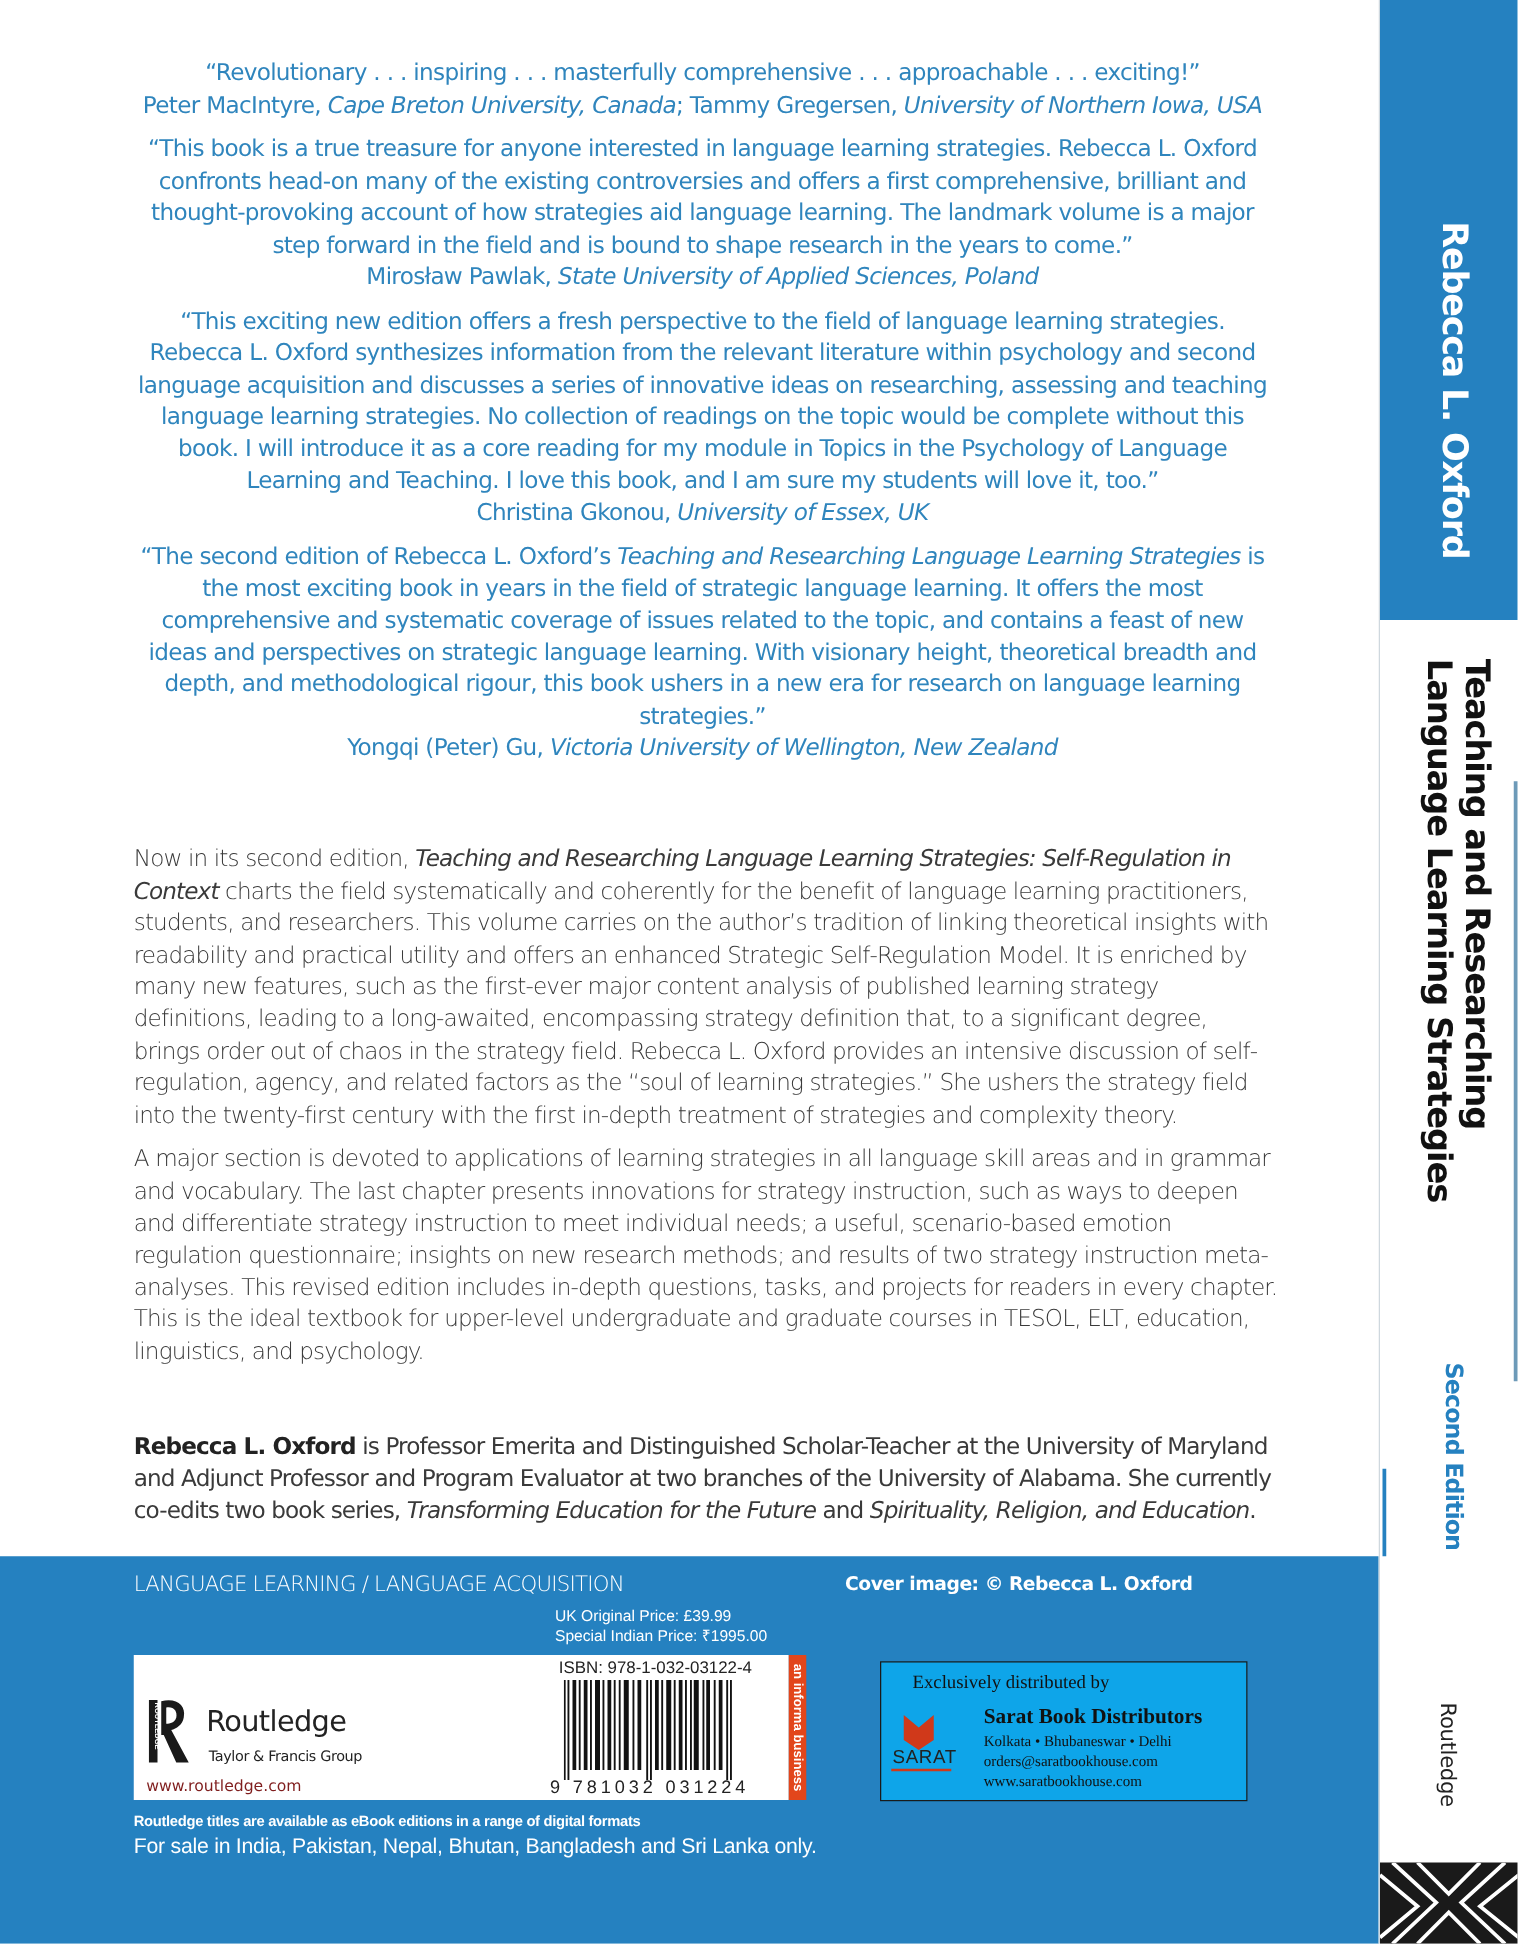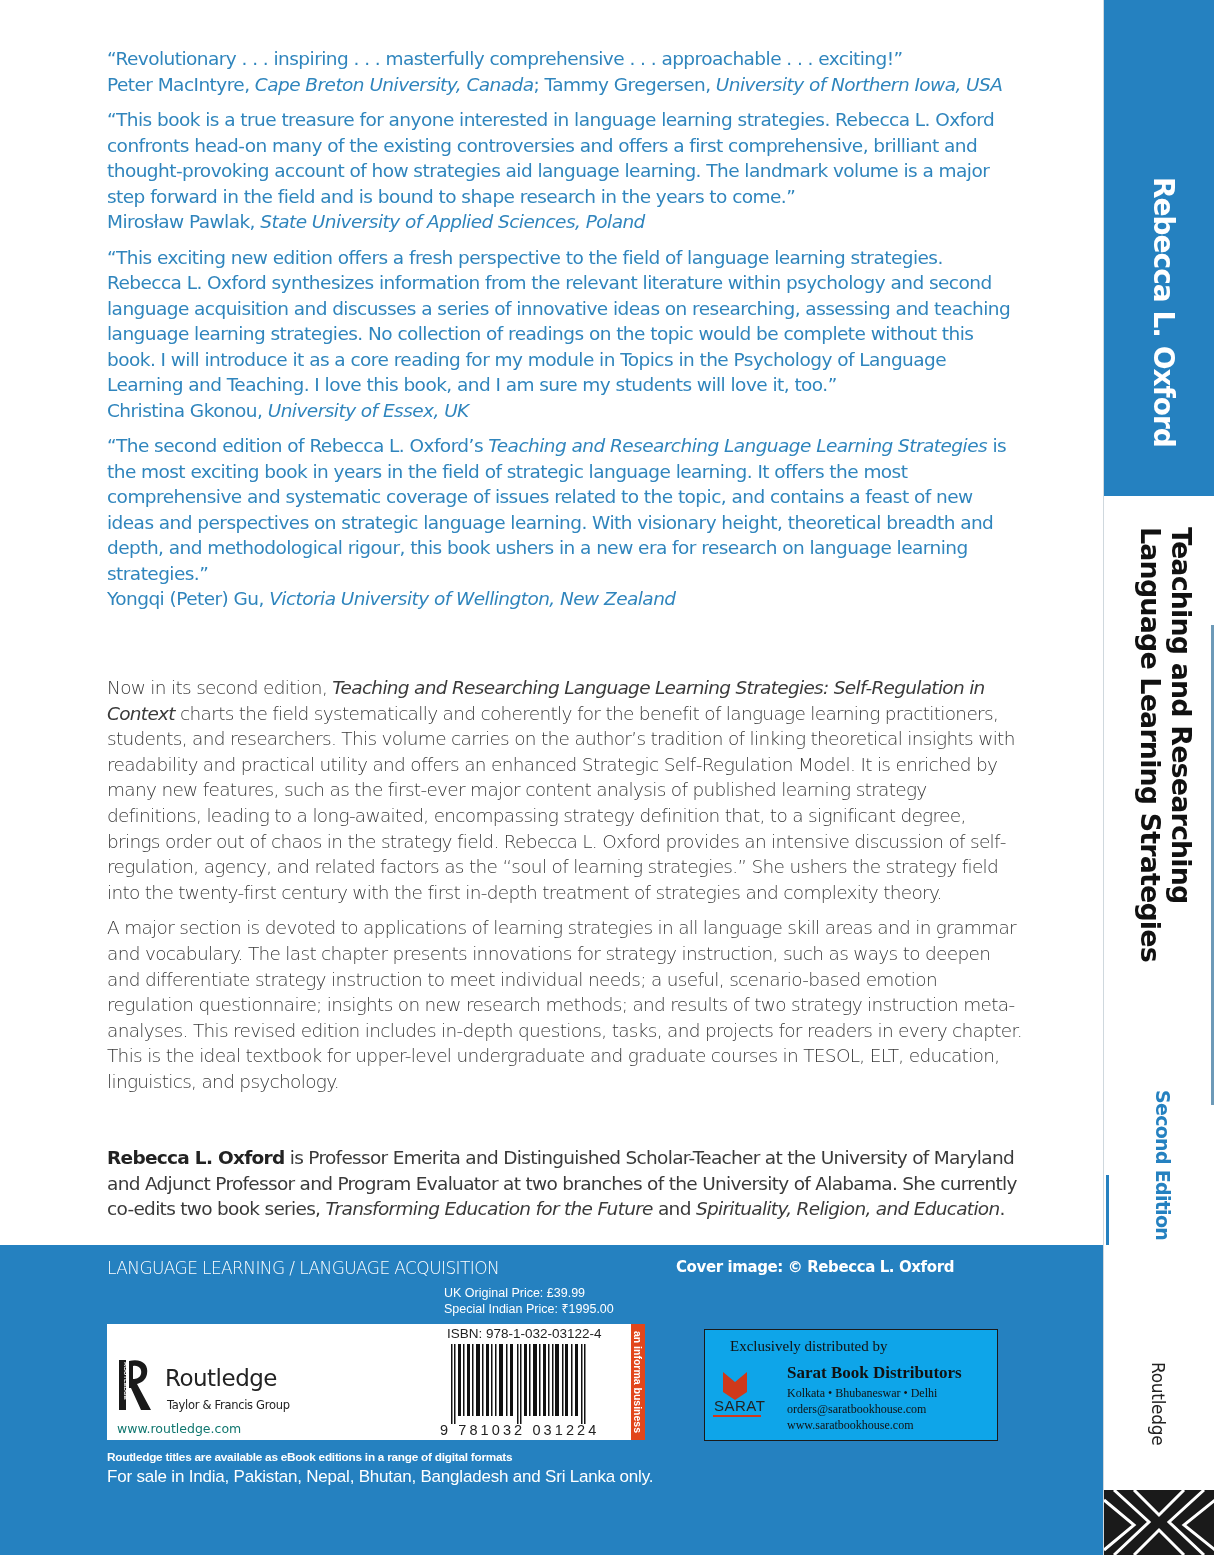--- a/index.html
+++ b/index.html
@@ -1,21 +1,21 @@
 <!DOCTYPE html>
 <html><head>
 <meta charset="utf-8">
 <style>
   * { margin: 0; padding: 0; box-sizing: border-box; }
   html, body { width: 1214px; height: 1555px; background: #ffffff; overflow: hidden; }
   body { position: relative; font-family: "Liberation Sans", sans-serif; }
 
   .cover { position: absolute; left: 0; top: 0; width: 1103px; height: 1555px; background: #ffffff; }
 
-  .reviews { position: absolute; left: 107px; top: 46px; width: 910px; color: #2f85bd; font-family: "DejaVu Sans", sans-serif; font-size: 18.5px; line-height: 25.5px; letter-spacing: -0.55px; }
+  .reviews { position: absolute; left: 107px; top: 46px; width: 910px; color: #2f85bd; font-family: "DejaVu Sans", sans-serif; font-size: 18.5px; line-height: 25.5px; letter-spacing: -0.55px; text-align: center; }
   .review { margin-bottom: 10px; }
   .review .quote { display: block; }
   .review .attr { display: block; }
   .review em, .review .it { font-style: italic; }
 
   .blurb { position: absolute; left: 107px; top: 675px; width: 915px; color: #3a3a3a; font-family: "DejaVu Sans", sans-serif; font-size: 18.5px; line-height: 25.6px; letter-spacing: -0.7px; font-weight: 300; }
   .blurb p { margin-bottom: 10px; }
   .blurb .it { font-style: italic; }
   .bio { position: absolute; left: 107px; top: 1145px; width: 915px; color: #3a3a3a; font-family: "DejaVu Sans", sans-serif; font-size: 18.5px; line-height: 25.6px; letter-spacing: -0.7px; }
   .bio b { font-weight: bold; color: #222; }
@@ -26,21 +26,21 @@
   .credit { position: absolute; left: 676px; top: 1258px; color: #ffffff; font-family: "DejaVu Sans", sans-serif; font-size: 15px; letter-spacing: -0.4px; font-weight: bold; }
   .prices { position: absolute; left: 444px; top: 1285px; color: #ffffff; font-size: 12.5px; line-height: 16px; font-family: "Liberation Sans", sans-serif; }
 
   .barcode-panel { position: absolute; left: 107px; top: 1324px; width: 524px; height: 116px; background: #ffffff; }
   .informa { position: absolute; left: 631px; top: 1324px; width: 14px; height: 116px; background: #e2461b; }
   .informa span { position: absolute; left: 50%; top: 50%; transform: translate(-50%, -50%) rotate(90deg); white-space: nowrap; color: #fff; font-size: 10.5px; font-weight: bold; font-family: "Liberation Sans", sans-serif; }
 
   .rl-logo { position: absolute; left: 12px; top: 34px; width: 36px; height: 54px; }
   .rl-name { position: absolute; left: 58px; top: 41px; font-family: "DejaVu Sans", sans-serif; font-size: 23px; color: #222; letter-spacing: -0.5px; }
   .rl-group { position: absolute; left: 60px; top: 74px; font-family: "DejaVu Sans", sans-serif; font-size: 11.5px; color: #222; letter-spacing: -0.3px; }
-  .rl-url { position: absolute; left: 10px; top: 97px; font-family: "DejaVu Sans", sans-serif; font-size: 12.5px; color: #0f766e; }
+  .rl-url { position: absolute; left: 10px; top: 97px; font-family: "DejaVu Sans", sans-serif; font-size: 12.5px; color: #7f1d1d; }
 
   .isbn { position: absolute; left: 340px; top: 2px; font-size: 13.5px; color: #222; font-family: "Liberation Sans", sans-serif; }
   .bars { position: absolute; left: 344px; top: 20px; width: 136px; height: 80px; }
   .isbn-digits { position: absolute; left: 333px; top: 98px; font-size: 14.5px; color: #222; font-family: "Liberation Sans", sans-serif; letter-spacing: 3.1px; }
 
   .sarat { position: absolute; left: 704px; top: 1329px; width: 294px; height: 112px; background: #0ea5e9; border: 1.5px solid #1a1a1a; }
   .sarat-top { position: absolute; left: 25px; top: 8px; font-family: "Liberation Serif", serif; font-size: 15px; color: #111; }
   .sarat-name { position: absolute; left: 82px; top: 33px; font-family: "Liberation Serif", serif; font-size: 17px; font-weight: bold; color: #111; }
   .sarat-line { position: absolute; left: 82px; font-family: "Liberation Serif", serif; font-size: 12px; color: #111; }
   .sarat-logo { position: absolute; left: 8px; top: 40px; width: 44px; height: 50px; }

